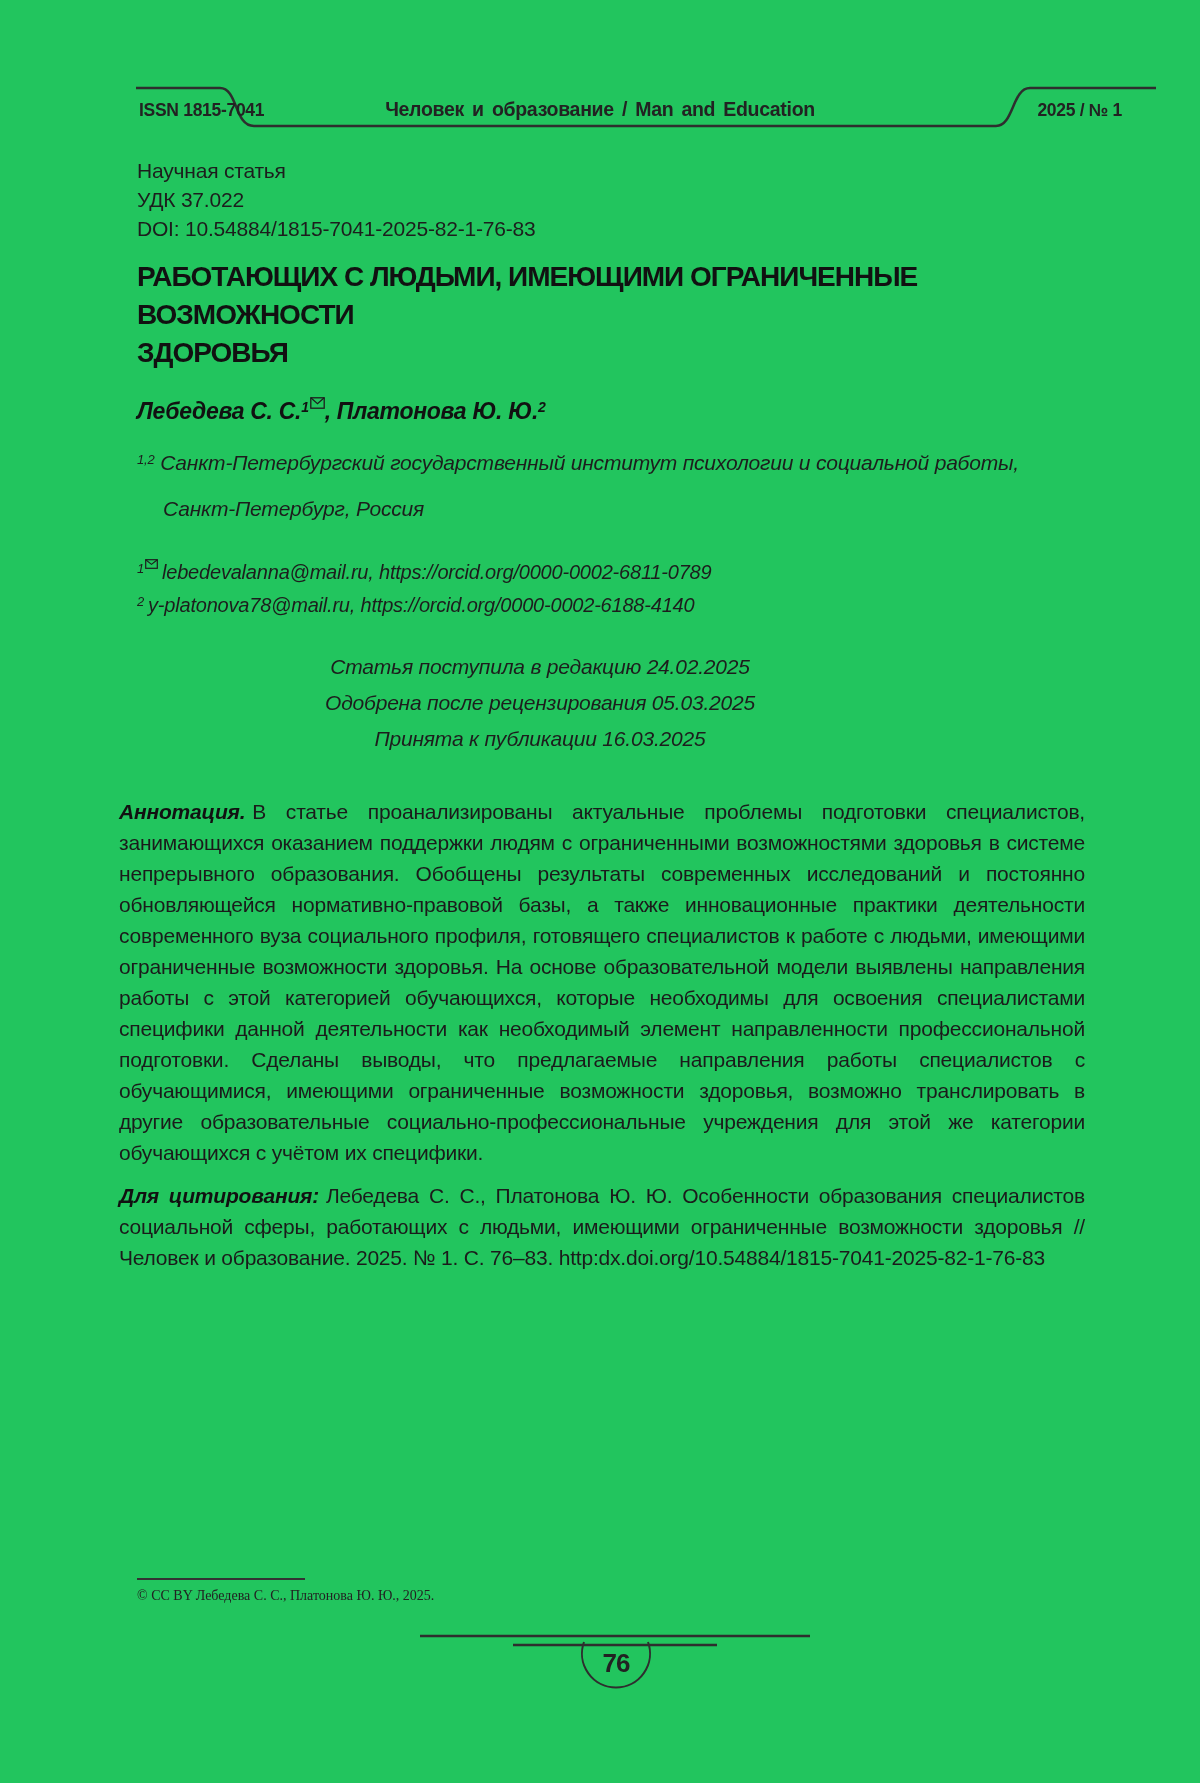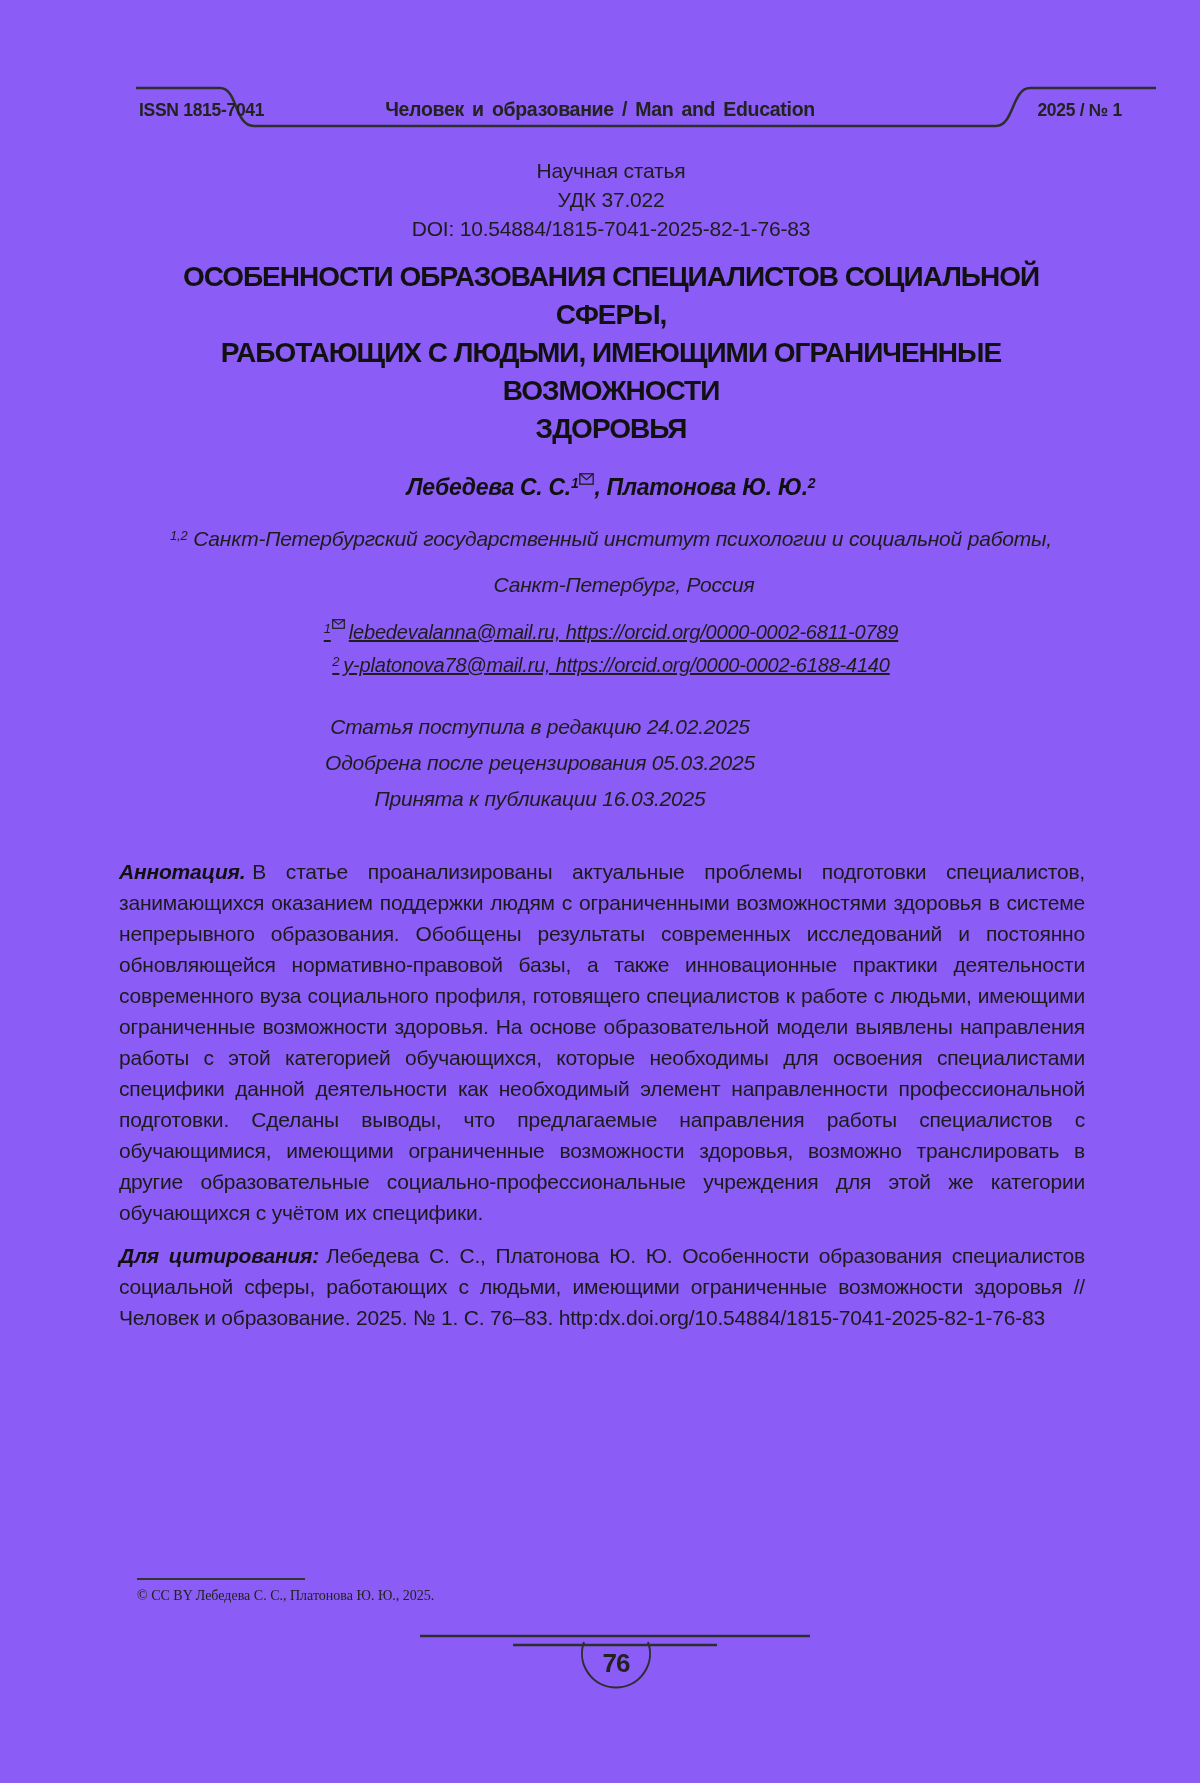--- a/index.html
+++ b/index.html
@@ -1,38 +1,38 @@
 <!DOCTYPE html>
 <html><head>
 <meta charset="utf-8">
 <style>
   html,body { margin:0; padding:0; background:#ffffff; }
   .page {
-    position:relative; width:1200px; height:1783px; background:#8b5cf6;
+    position:relative; width:1200px; height:1783px; background:#22c55e;
     font-family:"Liberation Sans", sans-serif; color:#1d1d1d; overflow:hidden;
   }
 
   
   .hdr-svg { position:absolute; left:0; top:0; width:1200px; height:140px; }
   .hdr-issn {
     position:absolute; left:139px; top:100px; font-size:17.5px; font-weight:bold;
     letter-spacing:-0.3px; color:#222;
   }
   .hdr-title {
     position:absolute; left:0; right:0; top:98px; text-align:center;
     font-size:19.5px; font-weight:bold; letter-spacing:-0.3px; word-spacing:3px; color:#222;
   }
   .hdr-issue {
     position:absolute; right:78px; top:100px; font-size:17.5px; font-weight:bold;
     letter-spacing:-0.3px; color:#222;
   }
 
   
   .main { position:absolute; left:0; top:0; width:1200px; padding-top:156px; }
-  .front { margin-left:137px; margin-right:115px;text-align:center; }
+  .front { margin-left:137px; margin-right:115px; }
   .bodyblock { margin-left:119px; margin-right:115px; }
 
   .meta { font-size:21px; line-height:29px; letter-spacing:-0.2px; }
 
   .art-title {
     margin-top:15px; font-size:28px; font-weight:bold; line-height:38px;
     letter-spacing:-1px; color:#111;
   }
 
   .authors {
@@ -40,21 +40,21 @@
     line-height:30px; letter-spacing:-0.3px; color:#111;
   }
   .sup { font-size:14px; vertical-align:7px; }
   .sup-sm { font-size:13px; vertical-align:6px; font-style:italic; }
   .mail-ico { vertical-align:10px; margin-left:1px; }
 
   .affil {
     margin-top:11px; font-size:21px; font-style:italic; line-height:46px;
     letter-spacing:-0.2px; padding-left:26px; text-indent:-26px;
   }
-  .contacts { margin-top:6px; font-size:20px; line-height:30px; letter-spacing:-0.2px;text-decoration:underline; }
+  .contacts { margin-top:22px; font-size:20px; line-height:30px; letter-spacing:-0.2px; }
   .contact-row { font-style:normal; }
   .contact-row .txt { font-style:italic; margin-left:4px; }
 
   .dates {
     margin-top:29px; margin-right:120px; text-align:center; font-size:21px;
     font-style:italic; line-height:36px; letter-spacing:-0.2px;
   }
 
   .para {
     font-size:21px; line-height:31px; letter-spacing:-0.2px;
@@ -93,21 +93,20 @@
 
   <div class="main">
 
     <div class="meta front">
       <div>Научная статья</div>
       <div>УДК 37.022</div>
       <div>DOI: 10.54884/1815-7041-2025-82-1-76-83</div>
     </div>
 
     <div class="art-title front">
-      <div>ОСОБЕННОСТИ ОБРАЗОВАНИЯ СПЕЦИАЛИСТОВ СОЦИАЛЬНОЙ СФЕРЫ,</div>
       <div>РАБОТАЮЩИХ С ЛЮДЬМИ, ИМЕЮЩИМИ ОГРАНИЧЕННЫЕ ВОЗМОЖНОСТИ</div>
       <div>ЗДОРОВЬЯ</div>
     </div>
 
     <div class="authors front">
       <span>Лебедева С. С.</span><span class="sup">1</span><svg class="mail-ico" width="15" height="12" viewBox="0 0 15 12">
           <rect x="0.8" y="0.8" width="13.4" height="10.4" fill="none" stroke="#1d1d1d" stroke-width="1.3"></rect>
           <path d="M 0.8 0.8 L 7.5 6.6 L 14.2 0.8" fill="none" stroke="#1d1d1d" stroke-width="1.2"></path>
         </svg><span>, Платонова Ю. Ю.</span><span class="sup">2</span>
     </div>

